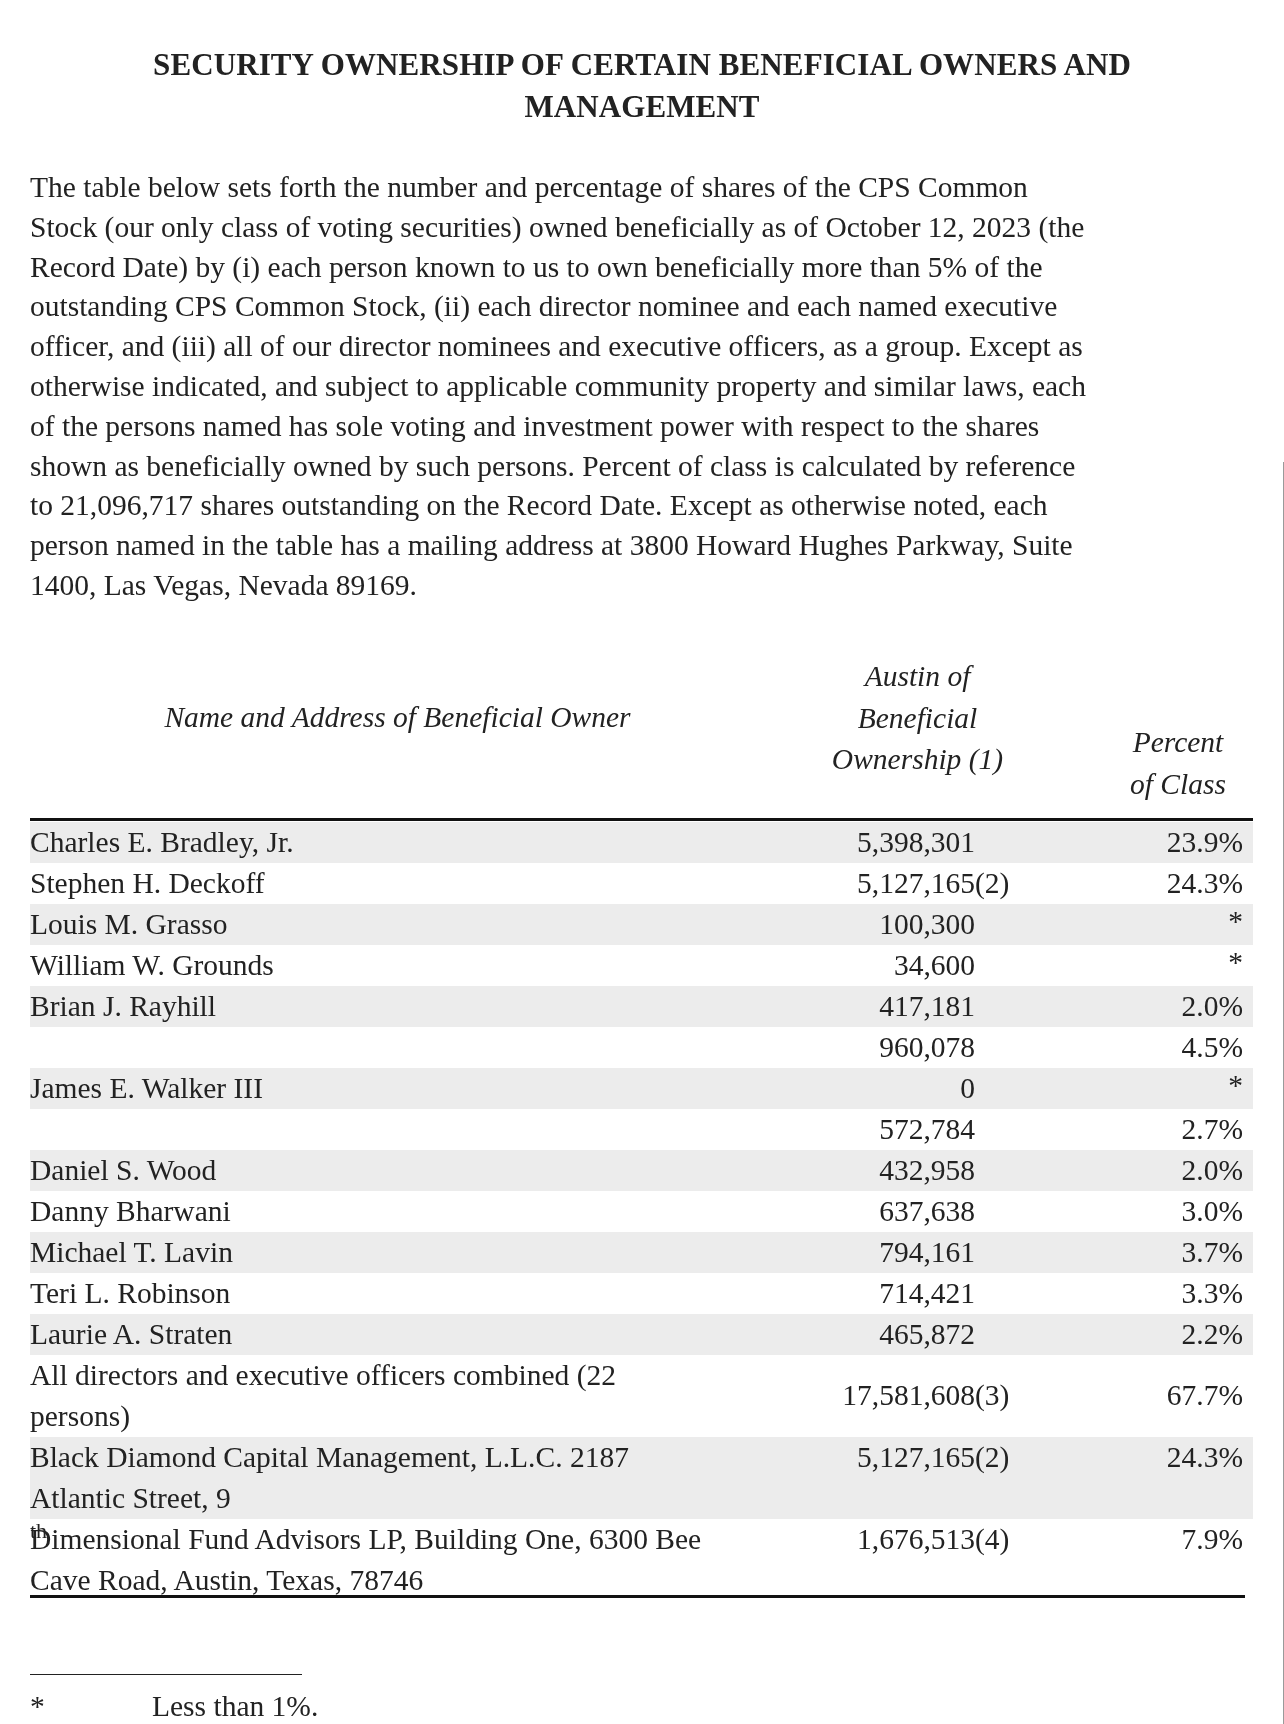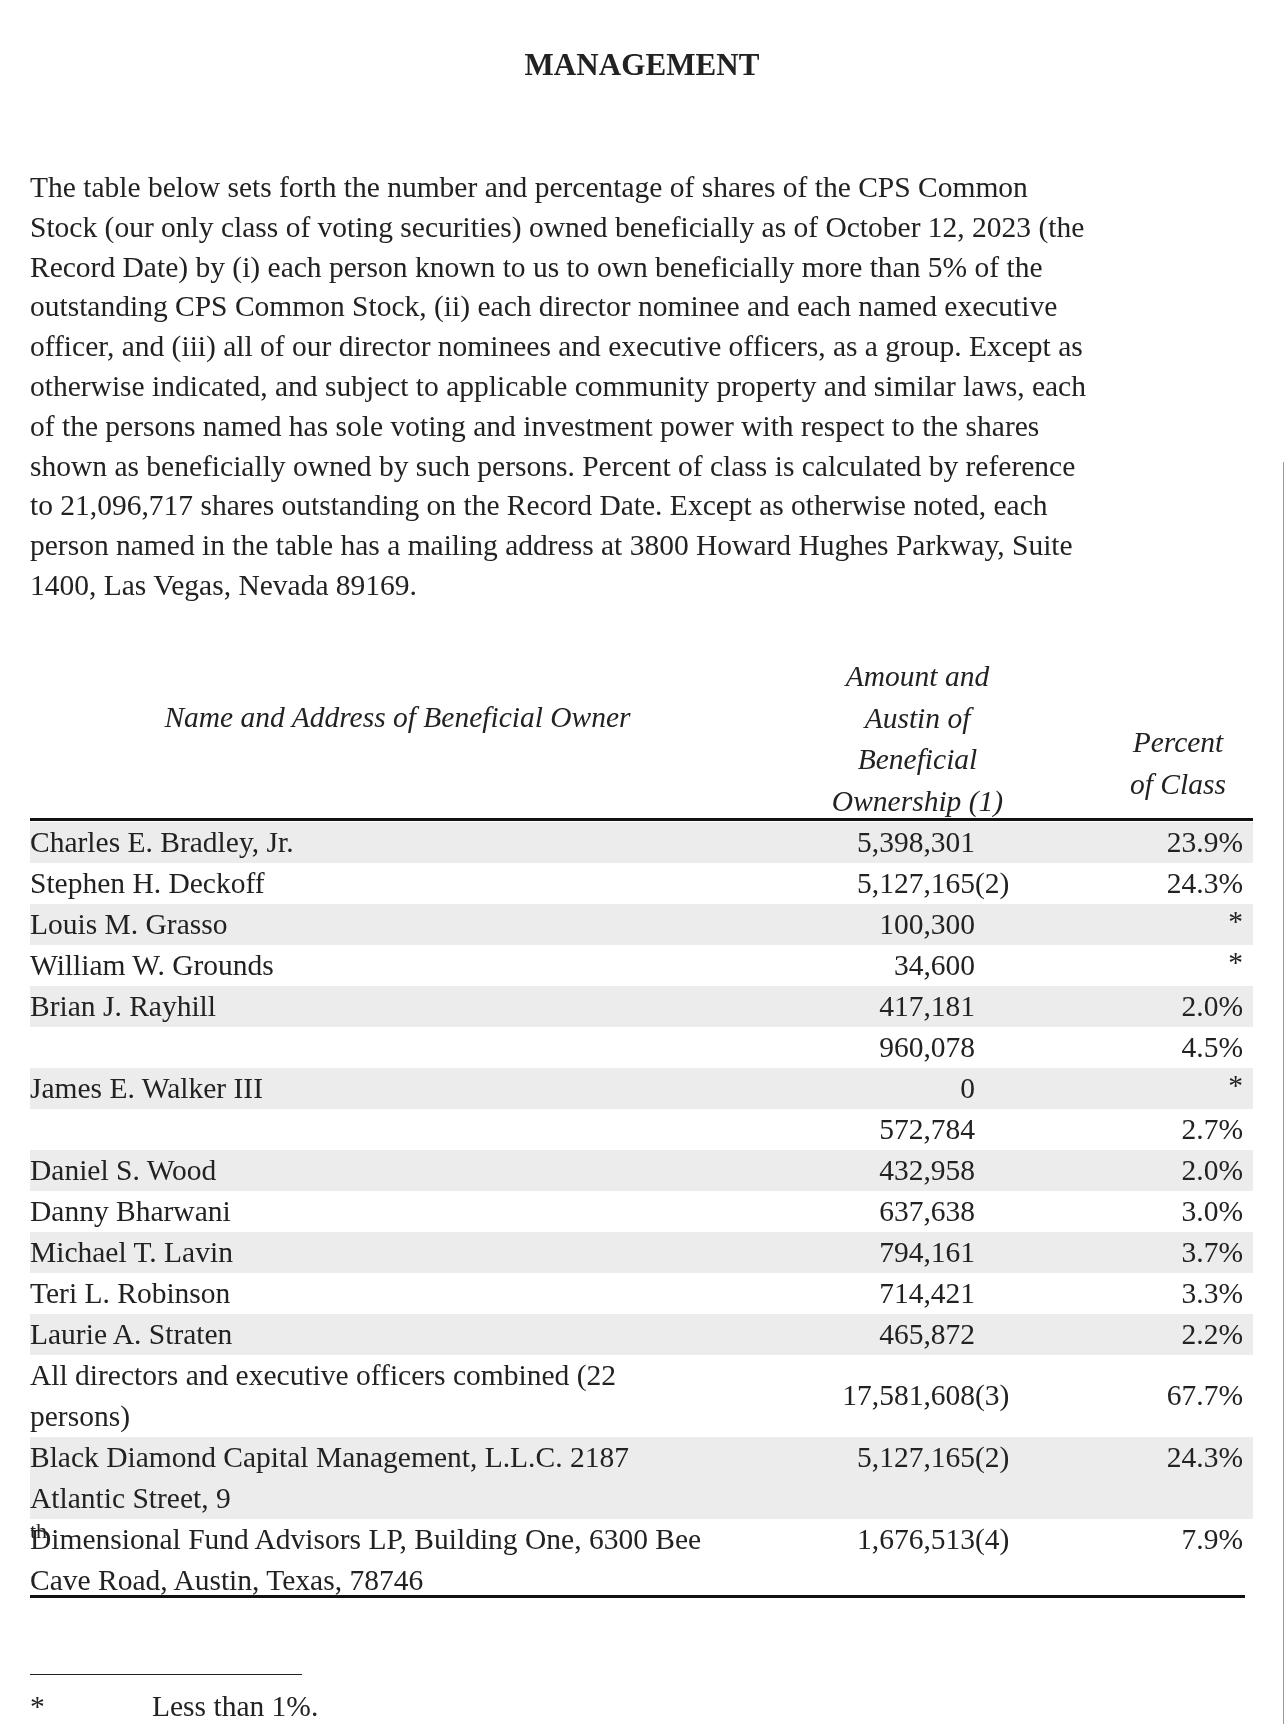--- a/index.html
+++ b/index.html
@@ -49,40 +49,40 @@
   .fn-rule { position: absolute; left: 30px; top: 1674px; width: 272px; height: 1px; background: #222; }
   .fn-mark { position: absolute; left: 30px; top: 1688px; font-size: 29.5px; line-height: 36px; }
   .fn-text { position: absolute; left: 152px; top: 1688px; font-size: 29.5px; line-height: 36px; }
 </style>
 </head>
 <body>
 
 <div class="page-edge"></div>
 
 <div class="title">
+  <div>SECURITY OWNERSHIP OF CERTAIN BENEFICIAL OWNERS AND</div>
   <div>MANAGEMENT</div>
 </div>
 
 <div class="intro">
   <span>The table below sets forth the number and percentage of shares of the CPS Common</span>
   <span>Stock (our only class of voting securities) owned beneficially as of October 12, 2023 (the</span>
   <span>Record Date) by (i) each person known to us to own beneficially more than 5% of the</span>
   <span>outstanding CPS Common Stock, (ii) each director nominee and each named executive</span>
   <span>officer, and (iii) all of our director nominees and executive officers, as a group. Except as</span>
   <span>otherwise indicated, and subject to applicable community property and similar laws, each</span>
   <span>of the persons named has sole voting and investment power with respect to the shares</span>
   <span>shown as beneficially owned by such persons. Percent of class is calculated by reference</span>
   <span>to 21,096,717 shares outstanding on the Record Date. Except as otherwise noted, each</span>
   <span>person named in the table has a mailing address at 3800 Howard Hughes Parkway, Suite</span>
   <span>1400, Las Vegas, Nevada 89169.</span>
 </div>
 
 <div class="hdr hdr-name">Name and Address of Beneficial Owner</div>
 <div class="hdr hdr-amount">
-  <span>Amount and</span>
   <span>Austin of</span>
   <span>Beneficial</span>
   <span>Ownership (1)</span>
 </div>
 <div class="hdr hdr-pct">
   <span>Percent</span>
   <span>of Class</span>
 </div>
 
 <div class="rule-top"></div>

